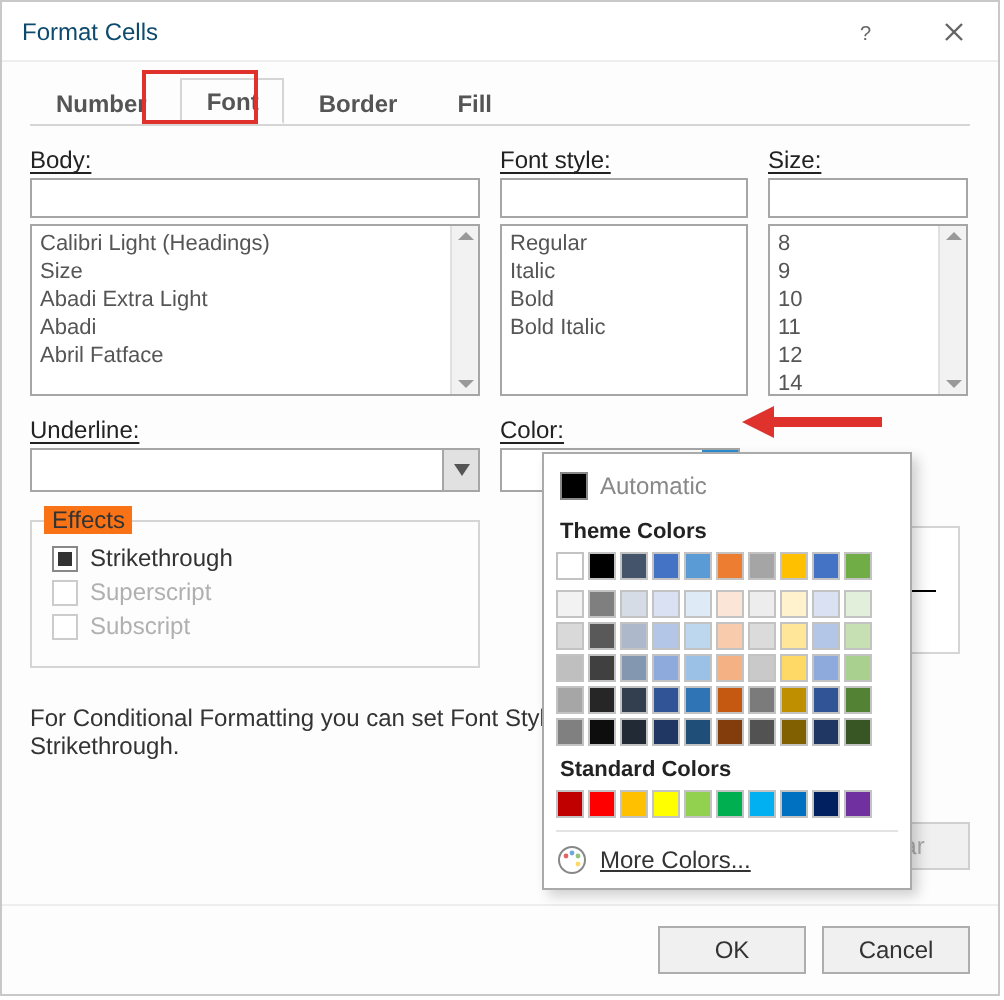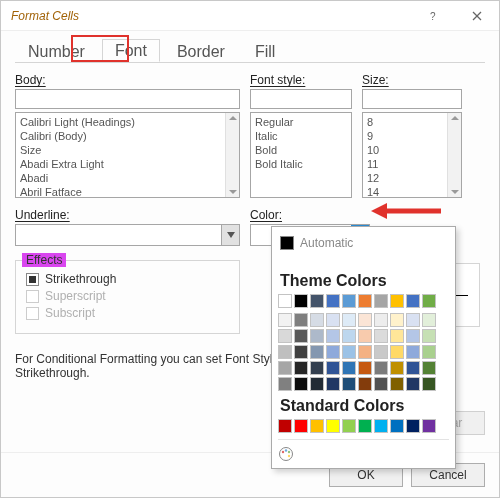--- a/index.html
+++ b/index.html
@@ -22,21 +22,21 @@
     position: relative;
   }
   .titlebar {
     display: flex;
     align-items: center;
     height: 30px;
     padding: 0 0 0 10px;
     background: #fff;
     border-bottom: 1px solid #eee;
   }
-  .titlebar .title { flex: 1; color: #a16207; font-size: 12px; font-style: italic; }
+  .titlebar .title { flex: 1; color: #0c4a6e; font-size: 12px; }
   .titlebar .tb-btn {
     width: 44px; height: 30px;
     display: flex; align-items: center; justify-content: center;
     color: #666;
   }
   .titlebar .tb-btn svg { width: 10px; height: 10px; }
   .content { padding: 8px 14px 50px 14px; position: relative; height: calc(100% - 30px); }
   .tabs {
     display: flex;
     border-bottom: 1px solid #d5d5d5;
@@ -45,21 +45,22 @@
   }
   .tab {
     padding: 0 12px;
     height: 23px;
     line-height: 22px;
     color: #555;
     border: 1px solid transparent;
     border-bottom: none;
     margin-right: 4px;
     margin-top: 1px;
-    font-size: 16px;
+    font-size: 12px;
+    font-weight: bold;
   }
   .tab.active {
     border: 1px solid #d5d5d5;
     border-bottom: 1px solid #fdfdfd;
     background: #fdfdfd;
     margin-top: 0;
   }
   .highlight-box {
     border: 2px solid #e0322c;
     position: absolute;
@@ -106,21 +107,21 @@
   .combo .arrow svg { width: 8px; height: 6px; }
   .combo.open .arrow { background: #cde6f7; border: 1px solid #2a8dd4; }
   .fieldset {
     border: 1px solid #d5d5d5;
     padding: 8px 10px 10px 10px;
     position: relative;
     margin-top: 6px;
   }
   .fieldset .legend {
     position: absolute; top: -8px; left: 6px;
-    background: #d946ef; padding: 0 4px; font-size: 12px; color: #333;
+    background: #f97316; padding: 0 4px; font-size: 12px; color: #333;
   }
   .check-row { display: flex; align-items: center; margin: 3px 0; }
   .checkbox {
     width: 13px; height: 13px; border: 1px solid #888; margin-right: 6px;
     display: inline-flex; align-items: center; justify-content: center;
     background: #fff;
   }
   .checkbox.checked::after {
     content: ""; width: 7px; height: 7px; background: #333;
   }
@@ -138,21 +139,21 @@
     top: 225px;
     z-index: 20;
   }
   .auto-row {
     display: flex; align-items: center; padding: 3px 2px 6px 2px;
   }
   .auto-sw {
     width: 14px; height: 14px; border: 1px solid #888; background: #000; margin-right: 6px;
   }
   .auto-row span { color: #888; }
-  .section-head { font-weight: bold; font-size: 16px; margin: 16px 0 4px 2px; color: #222; }
+  .section-head { font-weight: bold; font-size: 11px; margin: 4px 0 4px 2px; color: #222; }
   .swatch-row { display: flex; gap: 2px; margin-bottom: 2px; }
   .swatch { width: 14px; height: 14px; border: 1px solid #c3c3c3; }
   .more-row {
     display: flex; align-items: center; gap: 6px;
     border-top: 1px solid #e3e3e3; margin-top: 6px; padding-top: 6px;
   }
   .more-row span { text-decoration: underline; color: #333; }
   .button {
     border: 1px solid #adadad;
     background: #f0f0f0;
@@ -216,30 +217,29 @@
       <div class="tab">Fill</div>
     </div>
 
     <div class="row">
 
       <div class="col" style="width:225px;">
         <div class="label u">Body:</div>
         <div class="textbox" style="margin-bottom:3px;"></div>
         <div class="listbox" style="height:86px;">
           <div>Calibri Light (Headings)</div>
-          <div>Calibri (Body)</div>
           <div>Size</div>
           <div>Abadi Extra Light</div>
           <div>Abadi</div>
           <div>Abril Fatface</div>
           <div class="scroll"></div>
         </div>
       </div>
 
-      <div class="col" style="width:102px;">
+      <div class="col" style="width:124px;">
         <div class="label u">Font style:</div>
         <div class="textbox" style="margin-bottom:3px;"></div>
         <div class="listbox" style="height:86px;">
           <div>Regular</div>
           <div>Italic</div>
           <div>Bold</div>
           <div>Bold Italic</div>
         </div>
       </div>
 
@@ -404,20 +404,21 @@
         <div class="swatch" style="background: rgb(112, 48, 160);"></div>
       </div>
     <div class="more-row">
       <svg class="pal-icon" viewBox="0 0 16 16">
         <circle cx="8" cy="8" r="6.5" fill="none" stroke="#888" stroke-width="1"></circle>
         <circle cx="5" cy="6" r="1.2" fill="#e06666"></circle>
         <circle cx="8" cy="4.5" r="1.2" fill="#6fa8dc"></circle>
         <circle cx="11" cy="6" r="1.2" fill="#93c47d"></circle>
         <circle cx="11" cy="10" r="1.2" fill="#ffd966"></circle>
       </svg>
+      <span>More Colors...</span>
     </div>
   </div>
 
   <div class="arrow-annot">
     <svg width="70" height="20" viewBox="0 0 70 20">
       <line x1="70" y1="10" x2="12" y2="10" stroke="#e0322c" stroke-width="5"></line>
       <polygon points="0,10 16,2 16,18" fill="#e0322c"></polygon>
     </svg>
   </div>
 

